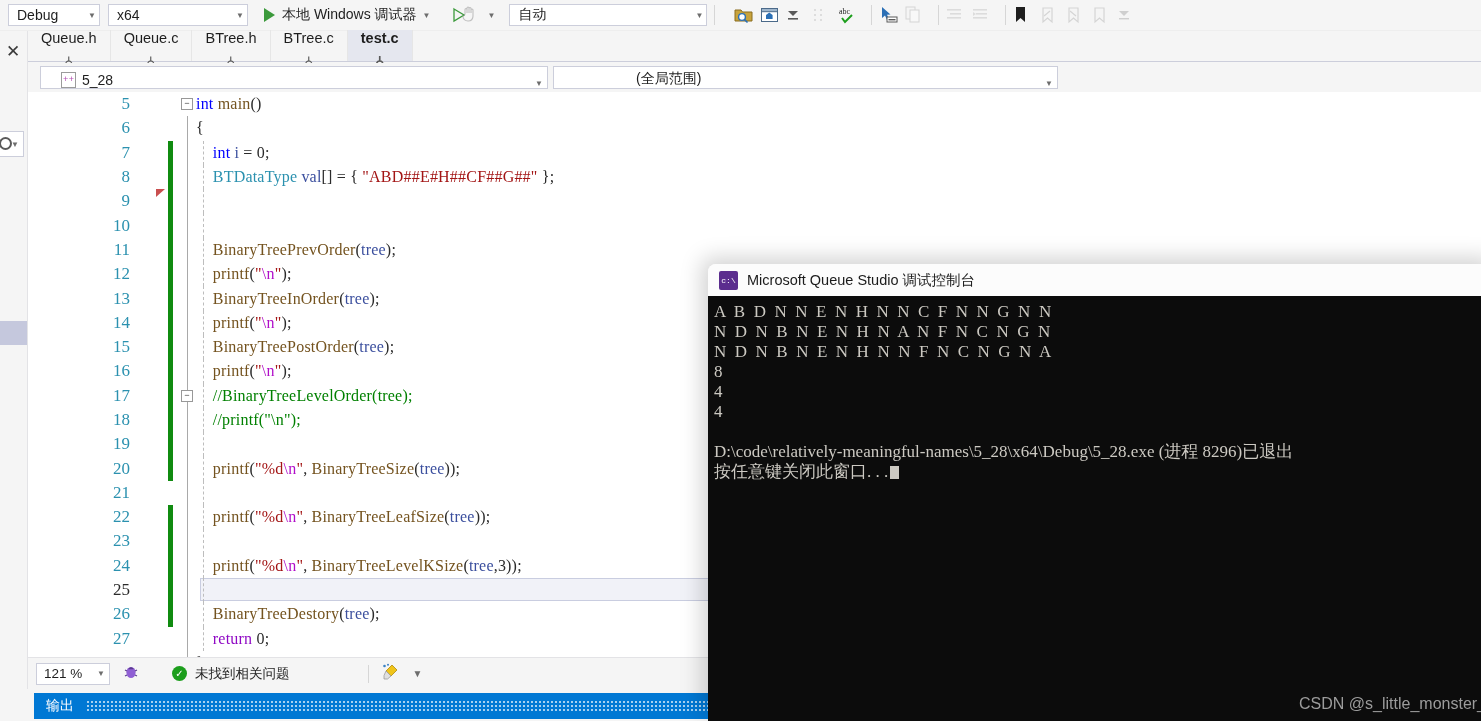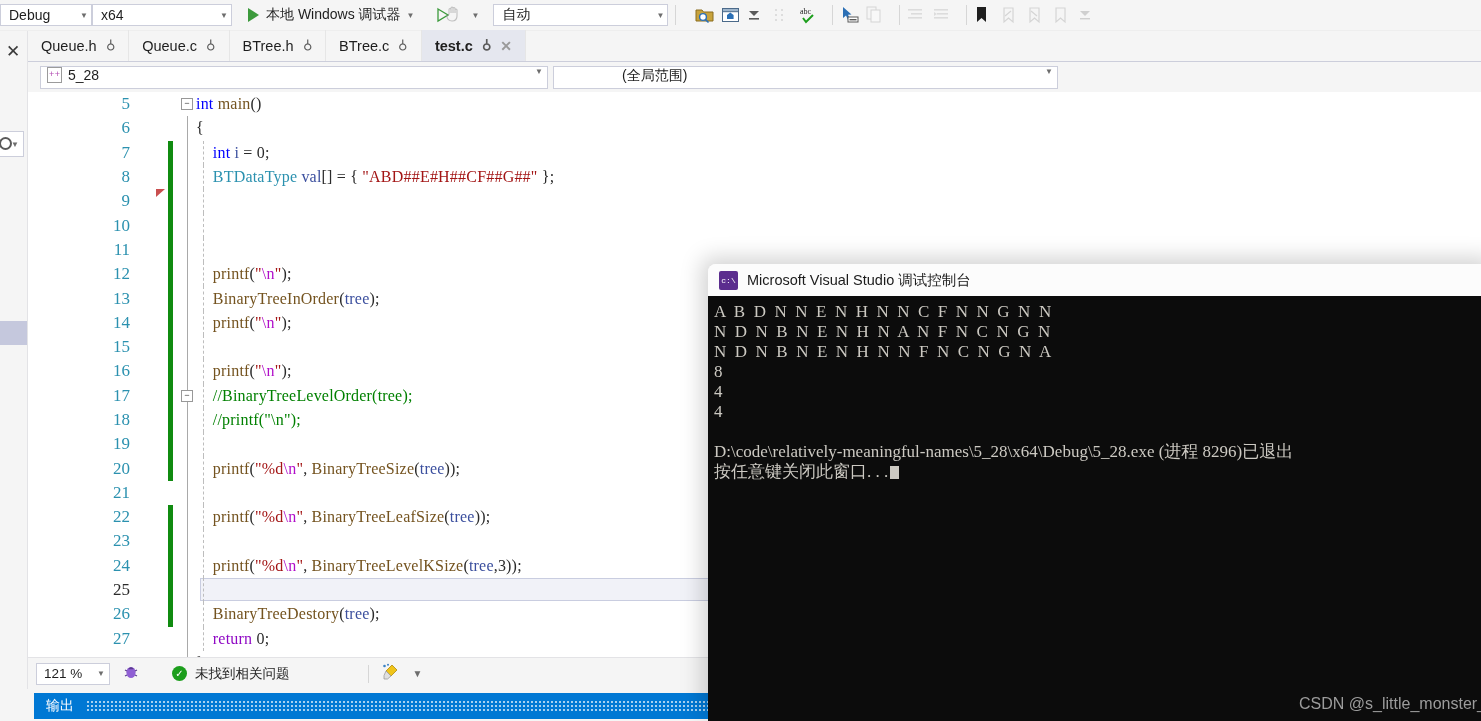--- a/index.html
+++ b/index.html
@@ -14,26 +14,26 @@
   
   .toolbar {
     position: absolute; left: 0; top: 0; width: 1481px; height: 31px;
     background: #f5f5f5;
     display: flex; align-items: center;
     border-bottom: 1px solid #eeeeee;
   }
   .combo {
     height: 22px; background: #fff; border: 1px solid #cccedb;
     display: flex; align-items: center; justify-content: space-between;
-    font-size: 14px; color: #1e1e1e; padding: 0 3px 0 8px; 
+    font-size: 14px; color: #1e1e1e; padding: 0 3px 0 8px; margin-left: 8px;
   }
   .combo .cap { white-space: nowrap; overflow: hidden; }
   .combo-debug { width: 92px; }
   .combo-plat  { width: 140px; }
-  .combo-auto  { width: 175px; margin-left: 14px; }
+  .combo-auto  { width: 198px; margin-left: 14px; }
   .caret { font-size: 8px; color: #6d6d6d; padding-left: 6px; }
 
   .tb-sep { width: 1px; height: 20px; background: #d6d6d6; margin: 0 7px; }
 
   .tb-run {
     display: flex; align-items: center; margin-left: 16px; font-size: 14px; color: #1e1e1e;
     white-space: nowrap;
   }
   .tri-green {
     width: 0; height: 0; border-left: 11px solid #3c9a3c;
@@ -79,37 +79,37 @@
 
   
   .tabstrip {
     position: absolute; left: 28px; top: 31px; width: 1453px; height: 31px;
     background: #f5f5f5; display: flex; align-items: flex-end;
     border-bottom: 1px solid #cccedb;
   }
   .tab {
     height: 31px; display: flex; align-items: center; gap: 9px;
     padding: 0 13px; font-size: 14.5px; color: #1e1e1e;
-    border-right: 1px solid #e6e6e6; white-space: nowrap;
+    border-right: 1px solid #e6e6e6; white-space: nowrap; flex-direction: column;
   }
   .tab.active { background: #e5e7ef; font-weight: bold; }
   .pin {
     font-size: 13px; color: #5a5a5a; transform: rotate(0deg);
   }
   .tab .x { font-size: 14px; color: #9a9a9a; }
 
   
   .navbar {
     position: absolute; left: 28px; top: 63px; width: 1453px; height: 29px;
     background: #f5f5f5; display: flex; align-items: center; gap: 0;
   }
   .navsel {
     height: 23px; background: #fff; border: 1px solid #cccedb;
-    display: flex; align-items: flex-start; font-size: 14px; color: #1e1e1e;
-    padding: 0 4px 0 6px; justify-content: space-between;
+    display: flex; align-items: flex-end; font-size: 14px; color: #1e1e1e;
+    padding: 0 4px 0 20px; justify-content: space-between;
   }
   .navsel.ns1 { width: 508px; margin-left: 12px; }
   .navsel.ns2 { width: 505px; margin-left: 5px; }
   .navsel.ns3 { width: 420px; margin-left: 5px; border-color: transparent; background: transparent; }
   .navsel .lbl { display: flex; align-items: center; gap: 6px; overflow: hidden; white-space: nowrap; }
 
   .icon-file {
     width: 15px; height: 16px; border: 1px solid #9b9b9b; background: #fff;
     position: relative; display: inline-block; flex: none;
   }
@@ -466,20 +466,21 @@
           <div class="lineno">10</div>
           <div class="chg"></div>
           <div class="vline"></div>
           <div class="vdash"></div>
         </div>
         <div class="row">
           <div class="lineno">11</div>
           <div class="chg"></div>
           <div class="vline"></div>
           <div class="vdash"></div>
+          <div class="code">    <span class="fn">BinaryTreePrevOrder</span>(<span class="var">tree</span>);</div>
         </div>
         <div class="row">
           <div class="lineno">12</div>
           <div class="chg"></div>
           <div class="vline"></div>
           <div class="vdash"></div>
           <div class="code">    <span class="fn">printf</span>(<span class="str">"</span><span class="esc">\n</span><span class="str">"</span>);</div>
         </div>
         <div class="row">
           <div class="lineno">13</div>
@@ -493,20 +494,21 @@
           <div class="chg"></div>
           <div class="vline"></div>
           <div class="vdash"></div>
           <div class="code">    <span class="fn">printf</span>(<span class="str">"</span><span class="esc">\n</span><span class="str">"</span>);</div>
         </div>
         <div class="row">
           <div class="lineno">15</div>
           <div class="chg"></div>
           <div class="vline"></div>
           <div class="vdash"></div>
+          <div class="code">    <span class="fn">BinaryTreePostOrder</span>(<span class="var">tree</span>);</div>
         </div>
         <div class="row">
           <div class="lineno">16</div>
           <div class="chg"></div>
           <div class="vline"></div>
           <div class="vdash"></div>
           <div class="code">    <span class="fn">printf</span>(<span class="str">"</span><span class="esc">\n</span><span class="str">"</span>);</div>
         </div>
         <div class="row">
           <div class="lineno">17</div>
@@ -633,19 +635,19 @@
   <div class="outpanel">
     <div class="outhdr">
       <span class="ttl">输出</span>
       <span class="grip"></span>
     </div>
   </div>
 
   <div class="console">
     <div class="con-title">
       <span class="con-ico">c:\</span>
-      <span class="t">Microsoft Visual Studio 调试控制台</span>
+      <span class="t">Microsoft Queue Studio 调试控制台</span>
     </div>
     <div class="con-body" id="con-body"><div>A  B  D  N  N  E  N  H  N  N  C  F  N  N  G  N  N</div><div>N  D  N  B  N  E  N  H  N  A  N  F  N  C  N  G  N</div><div>N  D  N  B  N  E  N  H  N  N  F  N  C  N  G  N  A</div><div>8</div><div>4</div><div>4</div><div>&nbsp;</div><div>D:\code\relatively-meaningful-names\5_28\x64\Debug\5_28.exe (进程 8296)已退出</div><div>按任意键关闭此窗口. . .<span class="cursor-blk"></span></div></div>
     <div class="watermark">CSDN @s_little_monster_</div>
   </div>
 
 </div>
 
 </body></html>

